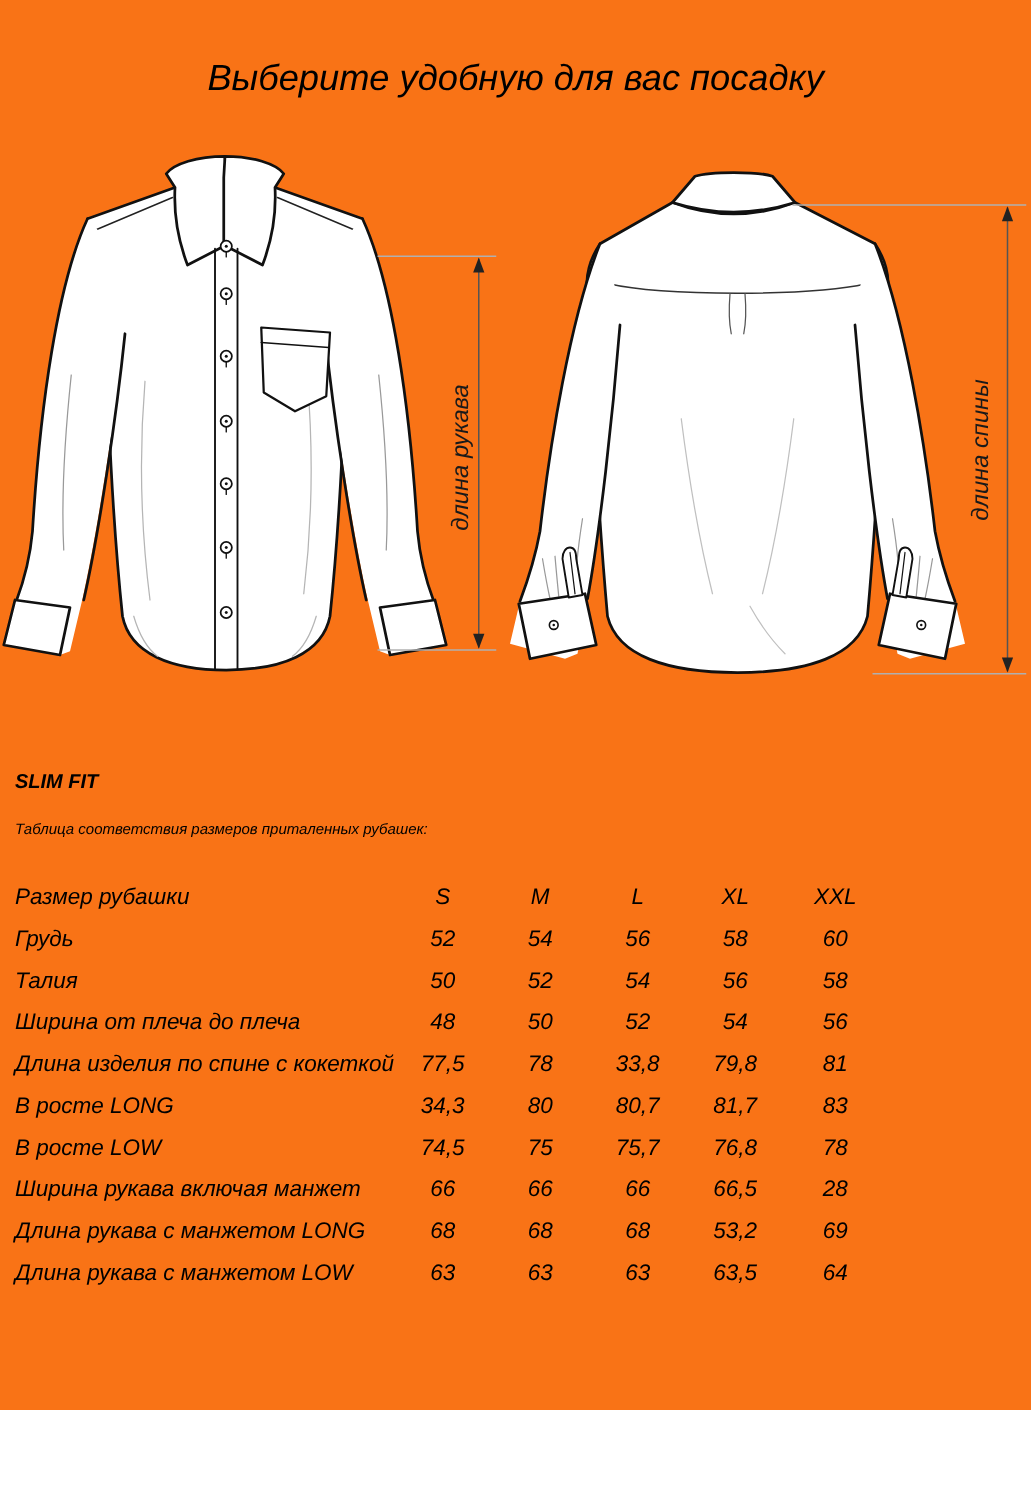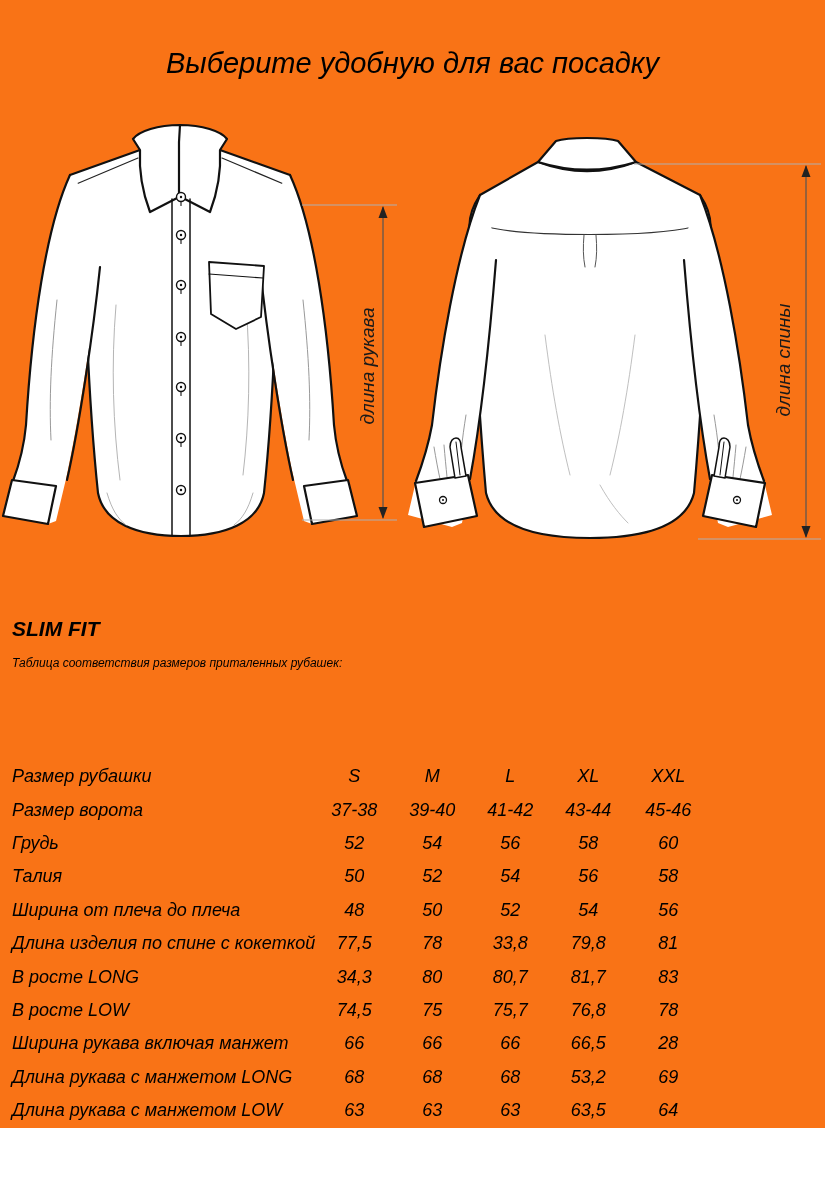--- a/index.html
+++ b/index.html
@@ -6,27 +6,27 @@
   #page{
     position:relative;width:825px;height:1128px;background:#f97316;
     font-family:"Liberation Sans",sans-serif;color:#000;overflow:hidden;font-style:italic;
   }
   #main-title{
     position:absolute;top:47px;left:0;width:825px;text-align:center;
     font-size:29px;font-weight:400;letter-spacing:0;
   }
   #diagram{position:absolute;top:95px;left:0;}
   #slim-fit-heading{
-    position:absolute;top:617px;left:12px;font-size:21px;font-weight:700;
+    position:absolute;top:617px;left:12px;font-size:16px;font-weight:700;
   }
   #table-subtitle{
     position:absolute;top:656px;left:12px;font-size:12px;font-weight:400;
   }
   #size-table{
-    position:absolute;top:760px;left:12px;border-collapse:collapse;table-layout:fixed;
+    position:absolute;top:701px;left:12px;border-collapse:collapse;table-layout:fixed;
   }
   #size-table td{
     height:33.4px;padding:0;font-size:18px;vertical-align:middle;white-space:nowrap;
   }
   #size-table td.lbl{text-align:left;}
   #size-table td.val{text-align:center;}
   .c-lbl{width:267px;} .c-v{width:78px;} .c-v-last{width:82px;}
   svg text{font-family:"Liberation Sans",sans-serif;}
 </style>
 </head>
@@ -205,28 +205,20 @@
     <tbody>
       <tr>
         <td class="lbl">Размер рубашки</td>
         <td class="val">S</td>
         <td class="val">M</td>
         <td class="val">L</td>
         <td class="val">XL</td>
         <td class="val">XXL</td>
       </tr>
       <tr>
-        <td class="lbl">Размер ворота</td>
-        <td class="val">37-38</td>
-        <td class="val">39-40</td>
-        <td class="val">41-42</td>
-        <td class="val">43-44</td>
-        <td class="val">45-46</td>
-      </tr>
-      <tr>
         <td class="lbl">Грудь</td>
         <td class="val">52</td>
         <td class="val">54</td>
         <td class="val">56</td>
         <td class="val">58</td>
         <td class="val">60</td>
       </tr>
       <tr>
         <td class="lbl">Талия</td>
         <td class="val">50</td>

